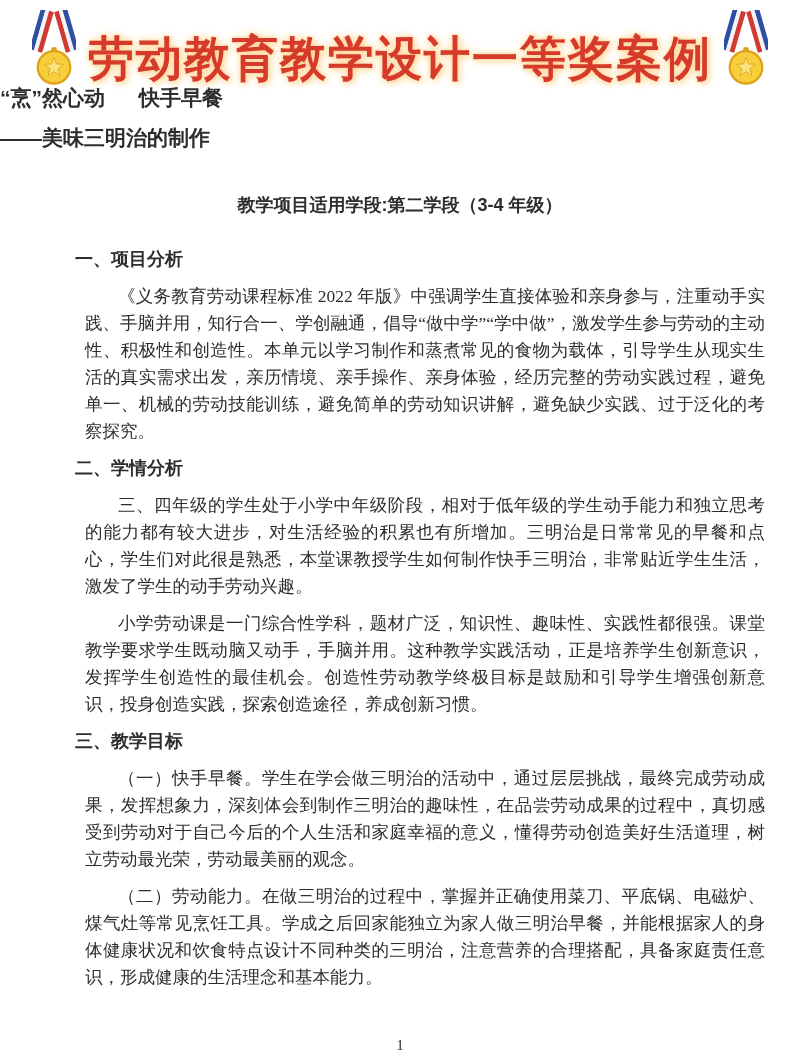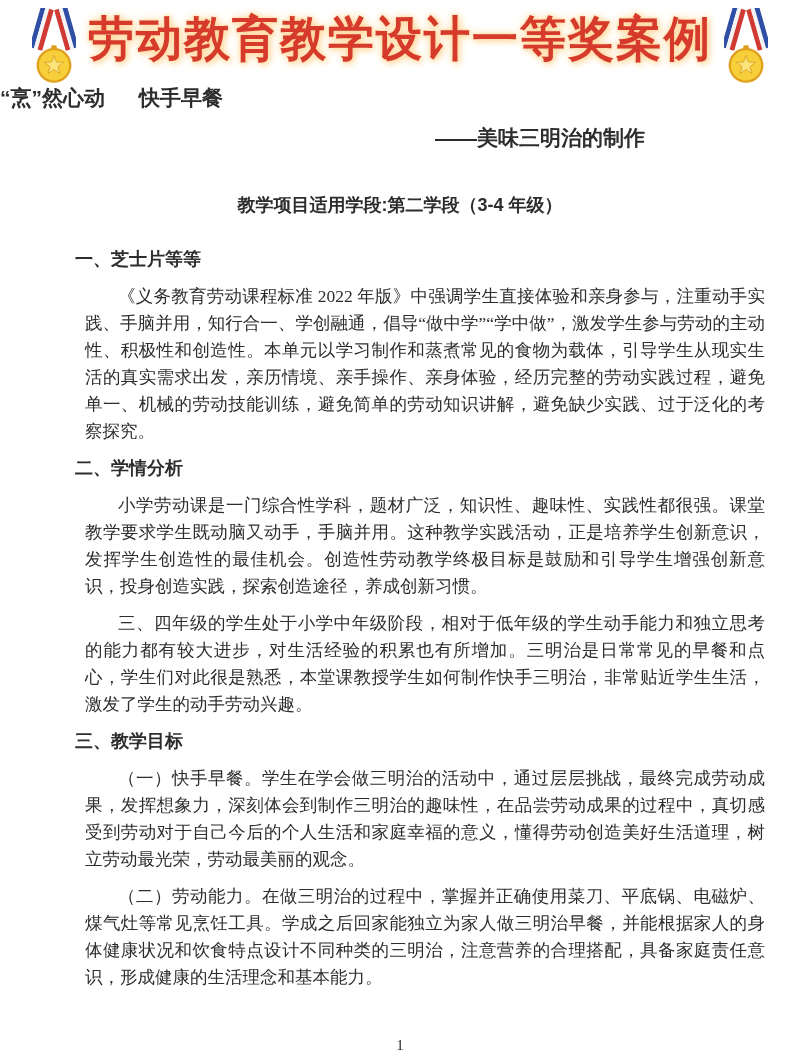--- a/index.html
+++ b/index.html
@@ -15,21 +15,21 @@
   .page {
     position: relative;
     width: 800px;
     height: 1056px;
   }
 
   
   .banner {
     display: flex;
     justify-content: center;
-    align-items: flex-start;
+    align-items: flex-end;
     gap: 12px;
     margin-top: 8px;
     height: 82px;
   }
   .banner-title {
     font-family: "DejaVu Sans", sans-serif;
     font-weight: 900;
     font-size: 46px;
     letter-spacing: 2px;
     white-space: nowrap;
@@ -47,21 +47,20 @@
     margin-top: -6px;
     display: flex;
     gap: 34px;
     font-family: "Liberation Sans", sans-serif;
     font-weight: bold;
     font-size: 21px;
     line-height: 28px;
   }
   .sub2 {
     margin-top: 12px;
-    padding-left: 435px;
     font-family: "Liberation Sans", sans-serif;
     font-weight: bold;
     font-size: 21px;
     line-height: 28px;
   }
 
   
   .meta {
     margin-top: 40px;
     display: flex;
@@ -162,26 +161,26 @@
     <span>快手早餐</span>
   </div>
   <div class="sub2">——美味三明治的制作</div>
 
   <div class="meta">
     <span>教学项目适用学段:第二学段（3-4 年级）</span>
   </div>
 
   <div class="content">
 
-    <h2 class="section-heading">一、芝士片等等</h2>
+    <h2 class="section-heading">一、项目分析</h2>
     <p>《义务教育劳动课程标准 2022 年版》中强调学生直接体验和亲身参与，注重动手实践、手脑并用，知行合一、学创融通，倡导“做中学”“学中做”，激发学生参与劳动的主动性、积极性和创造性。本单元以学习制作和蒸煮常见的食物为载体，引导学生从现实生活的真实需求出发，亲历情境、亲手操作、亲身体验，经历完整的劳动实践过程，避免单一、机械的劳动技能训练，避免简单的劳动知识讲解，避免缺少实践、过于泛化的考察探究。</p>
 
     <h2 class="section-heading">二、学情分析</h2>
+    <p>三、四年级的学生处于小学中年级阶段，相对于低年级的学生动手能力和独立思考的能力都有较大进步，对生活经验的积累也有所增加。三明治是日常常见的早餐和点心，学生们对此很是熟悉，本堂课教授学生如何制作快手三明治，非常贴近学生生活，激发了学生的动手劳动兴趣。</p>
     <p>小学劳动课是一门综合性学科，题材广泛，知识性、趣味性、实践性都很强。课堂教学要求学生既动脑又动手，手脑并用。这种教学实践活动，正是培养学生创新意识，发挥学生创造性的最佳机会。创造性劳动教学终极目标是鼓励和引导学生增强创新意识，投身创造实践，探索创造途径，养成创新习惯。</p>
-    <p>三、四年级的学生处于小学中年级阶段，相对于低年级的学生动手能力和独立思考的能力都有较大进步，对生活经验的积累也有所增加。三明治是日常常见的早餐和点心，学生们对此很是熟悉，本堂课教授学生如何制作快手三明治，非常贴近学生生活，激发了学生的动手劳动兴趣。</p>
 
     <h2 class="section-heading">三、教学目标</h2>
     <p>（一）快手早餐。学生在学会做三明治的活动中，通过层层挑战，最终完成劳动成果，发挥想象力，深刻体会到制作三明治的趣味性，在品尝劳动成果的过程中，真切感受到劳动对于自己今后的个人生活和家庭幸福的意义，懂得劳动创造美好生活道理，树立劳动最光荣，劳动最美丽的观念。</p>
     <p>（二）劳动能力。在做三明治的过程中，掌握并正确使用菜刀、平底锅、电磁炉、煤气灶等常见烹饪工具。学成之后回家能独立为家人做三明治早餐，并能根据家人的身体健康状况和饮食特点设计不同种类的三明治，注意营养的合理搭配，具备家庭责任意识，形成健康的生活理念和基本能力。</p>
 
   </div>
 
   <div class="page-number">1</div>
 
 </div>

